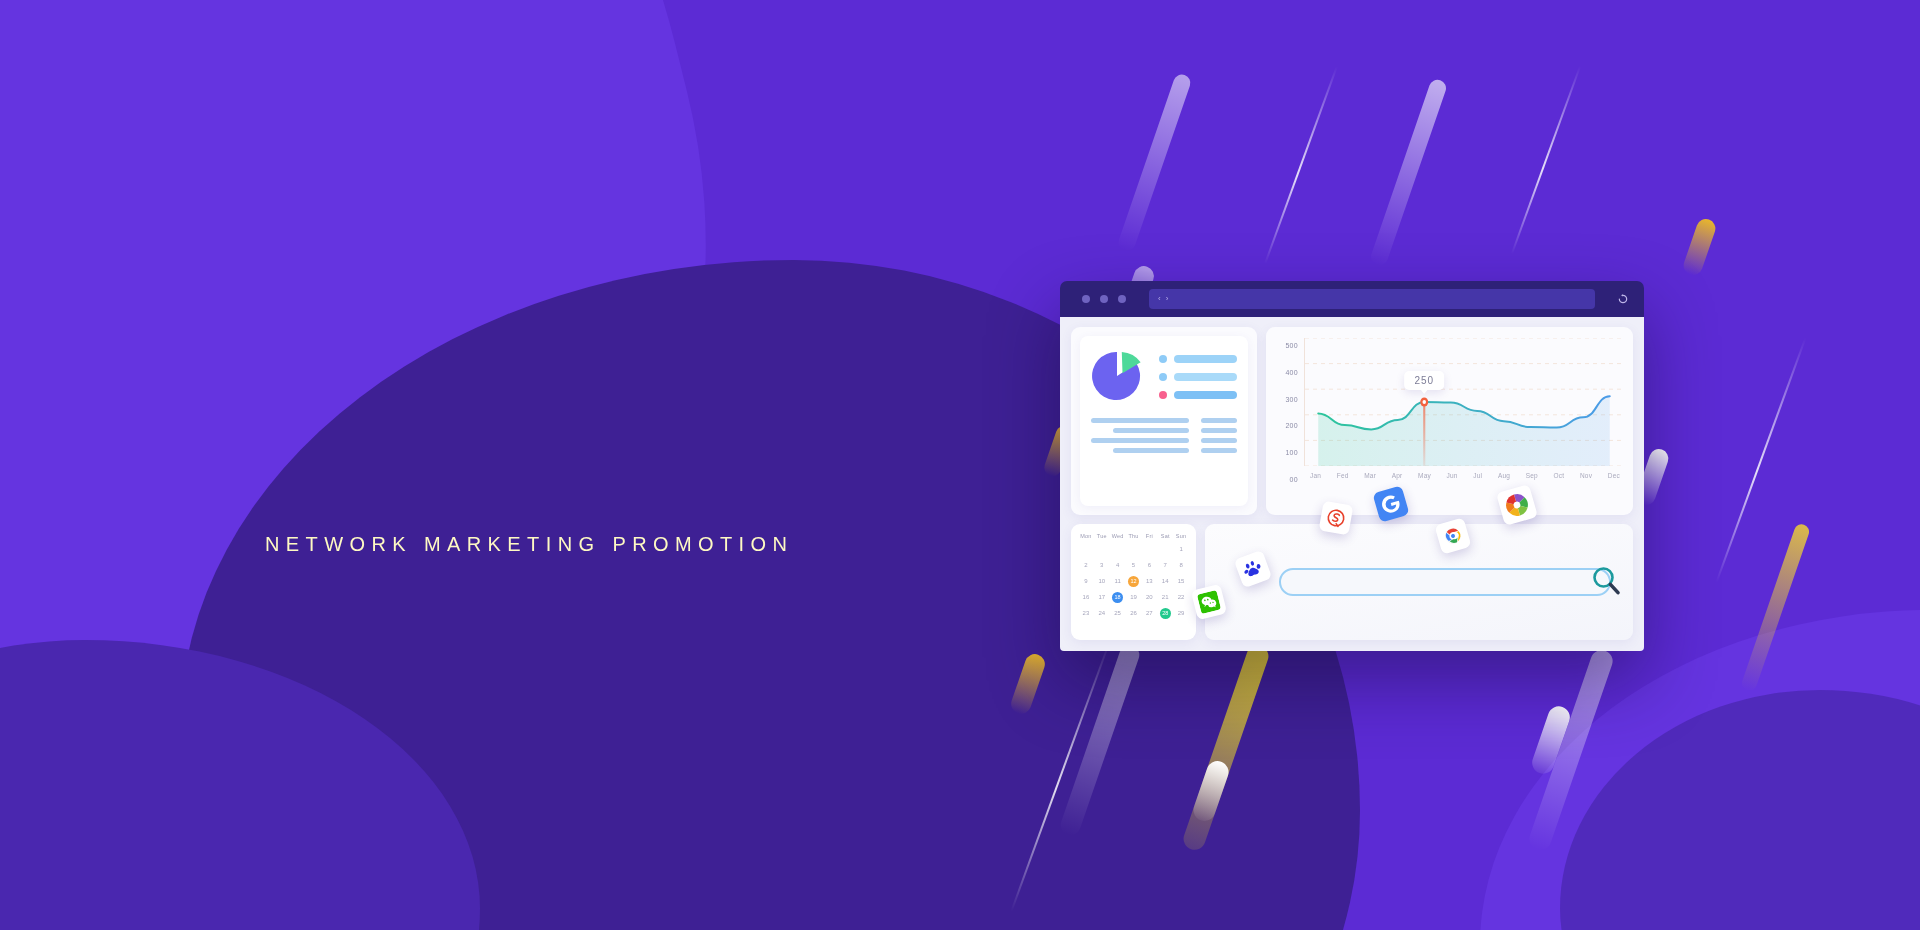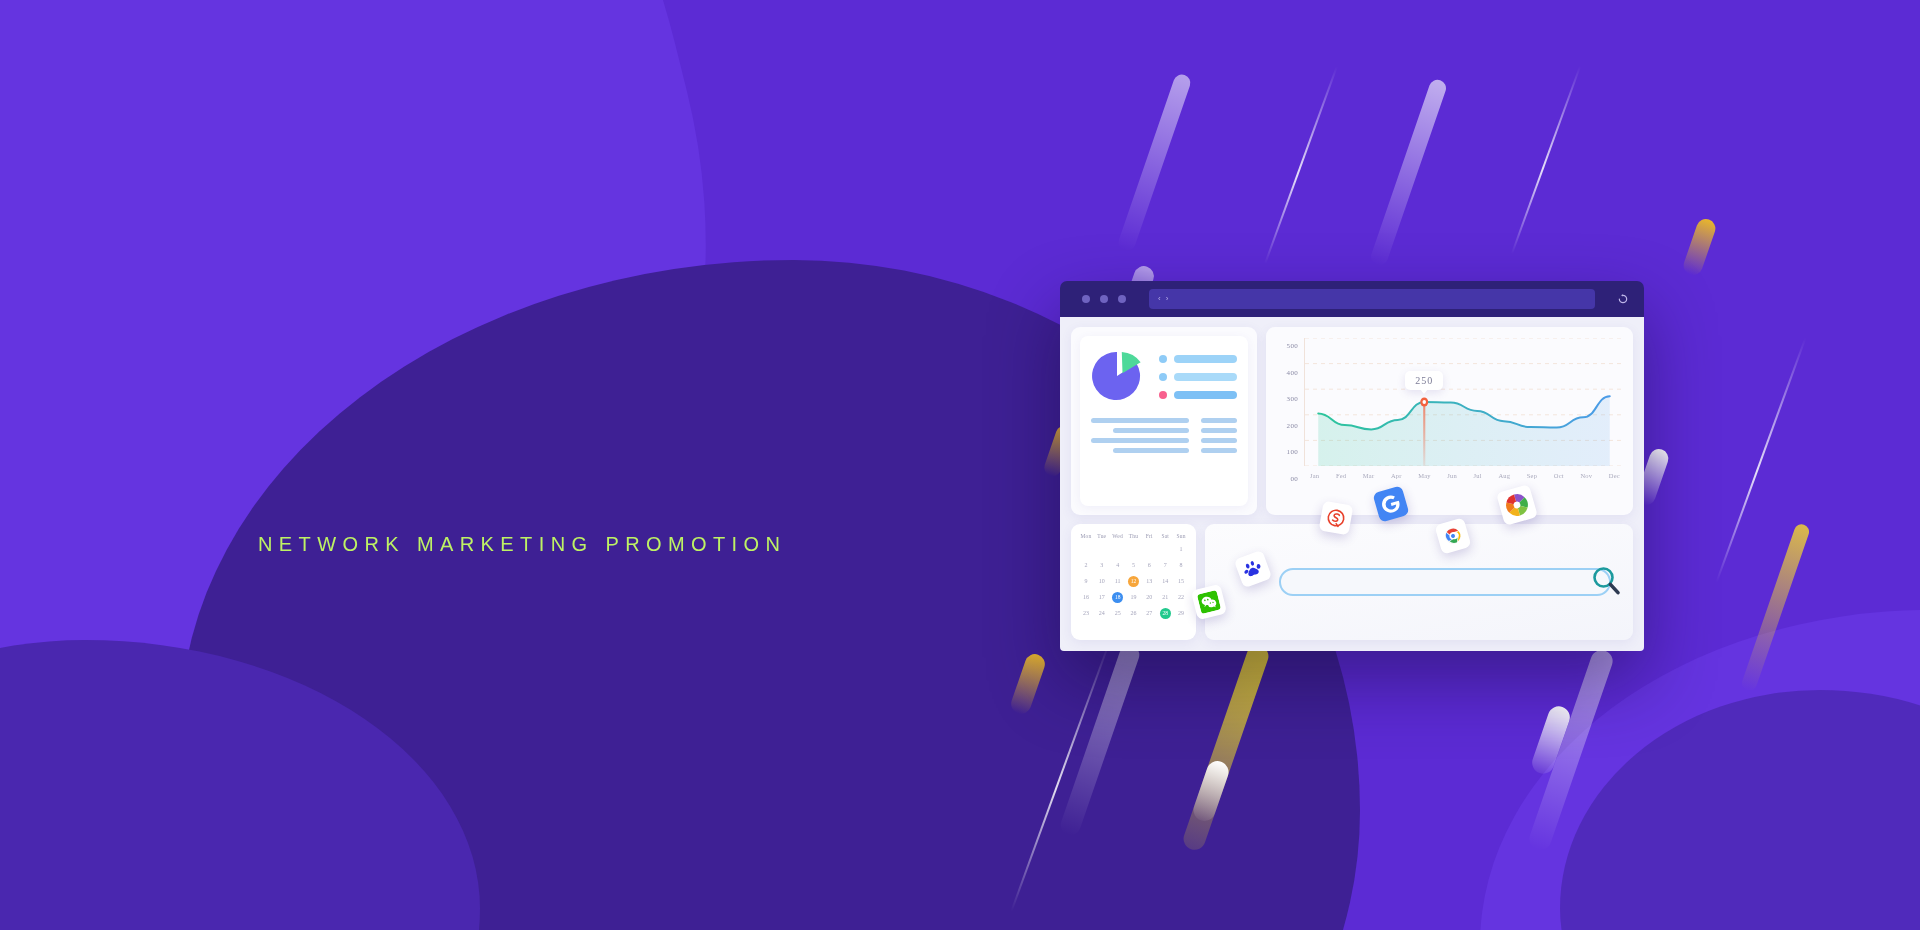--- a/index.html
+++ b/index.html
@@ -59,24 +59,24 @@
   .streak-wide {
     border-radius:40px;
   }
 
   
   .capsule { position:absolute; border-radius:60px; }
 
   
   #headline {
     position:absolute;
-    left:258px; top:533px;
+    left:265px; top:533px;
     font-size:20px;
     letter-spacing:6.4px;
-    color:#bef264;
+    color:#fef9c3;
     font-weight:400;
     white-space:nowrap;
   }
 
   
   #browser {
     position:absolute;
     left:1060px; top:281px;
     width:584px; height:370px;
     border-radius:7px 7px 4px 4px;
@@ -113,21 +113,20 @@
     padding:10px 11px 11px 11px;
     display:flex;
     flex-direction:column;
     gap:9px;
   }
 
   .card {
     background:#FBFBFE;
     border-radius:9px;
     box-shadow:0 3px 12px rgba(80,60,170,.08);
-    font-family:Liberation Serif, serif;
   }
 
   
   #analytics-row {
     height:188px;
     display:flex;
     gap:9px;
   }
   #pie-card {
     width:186px;

